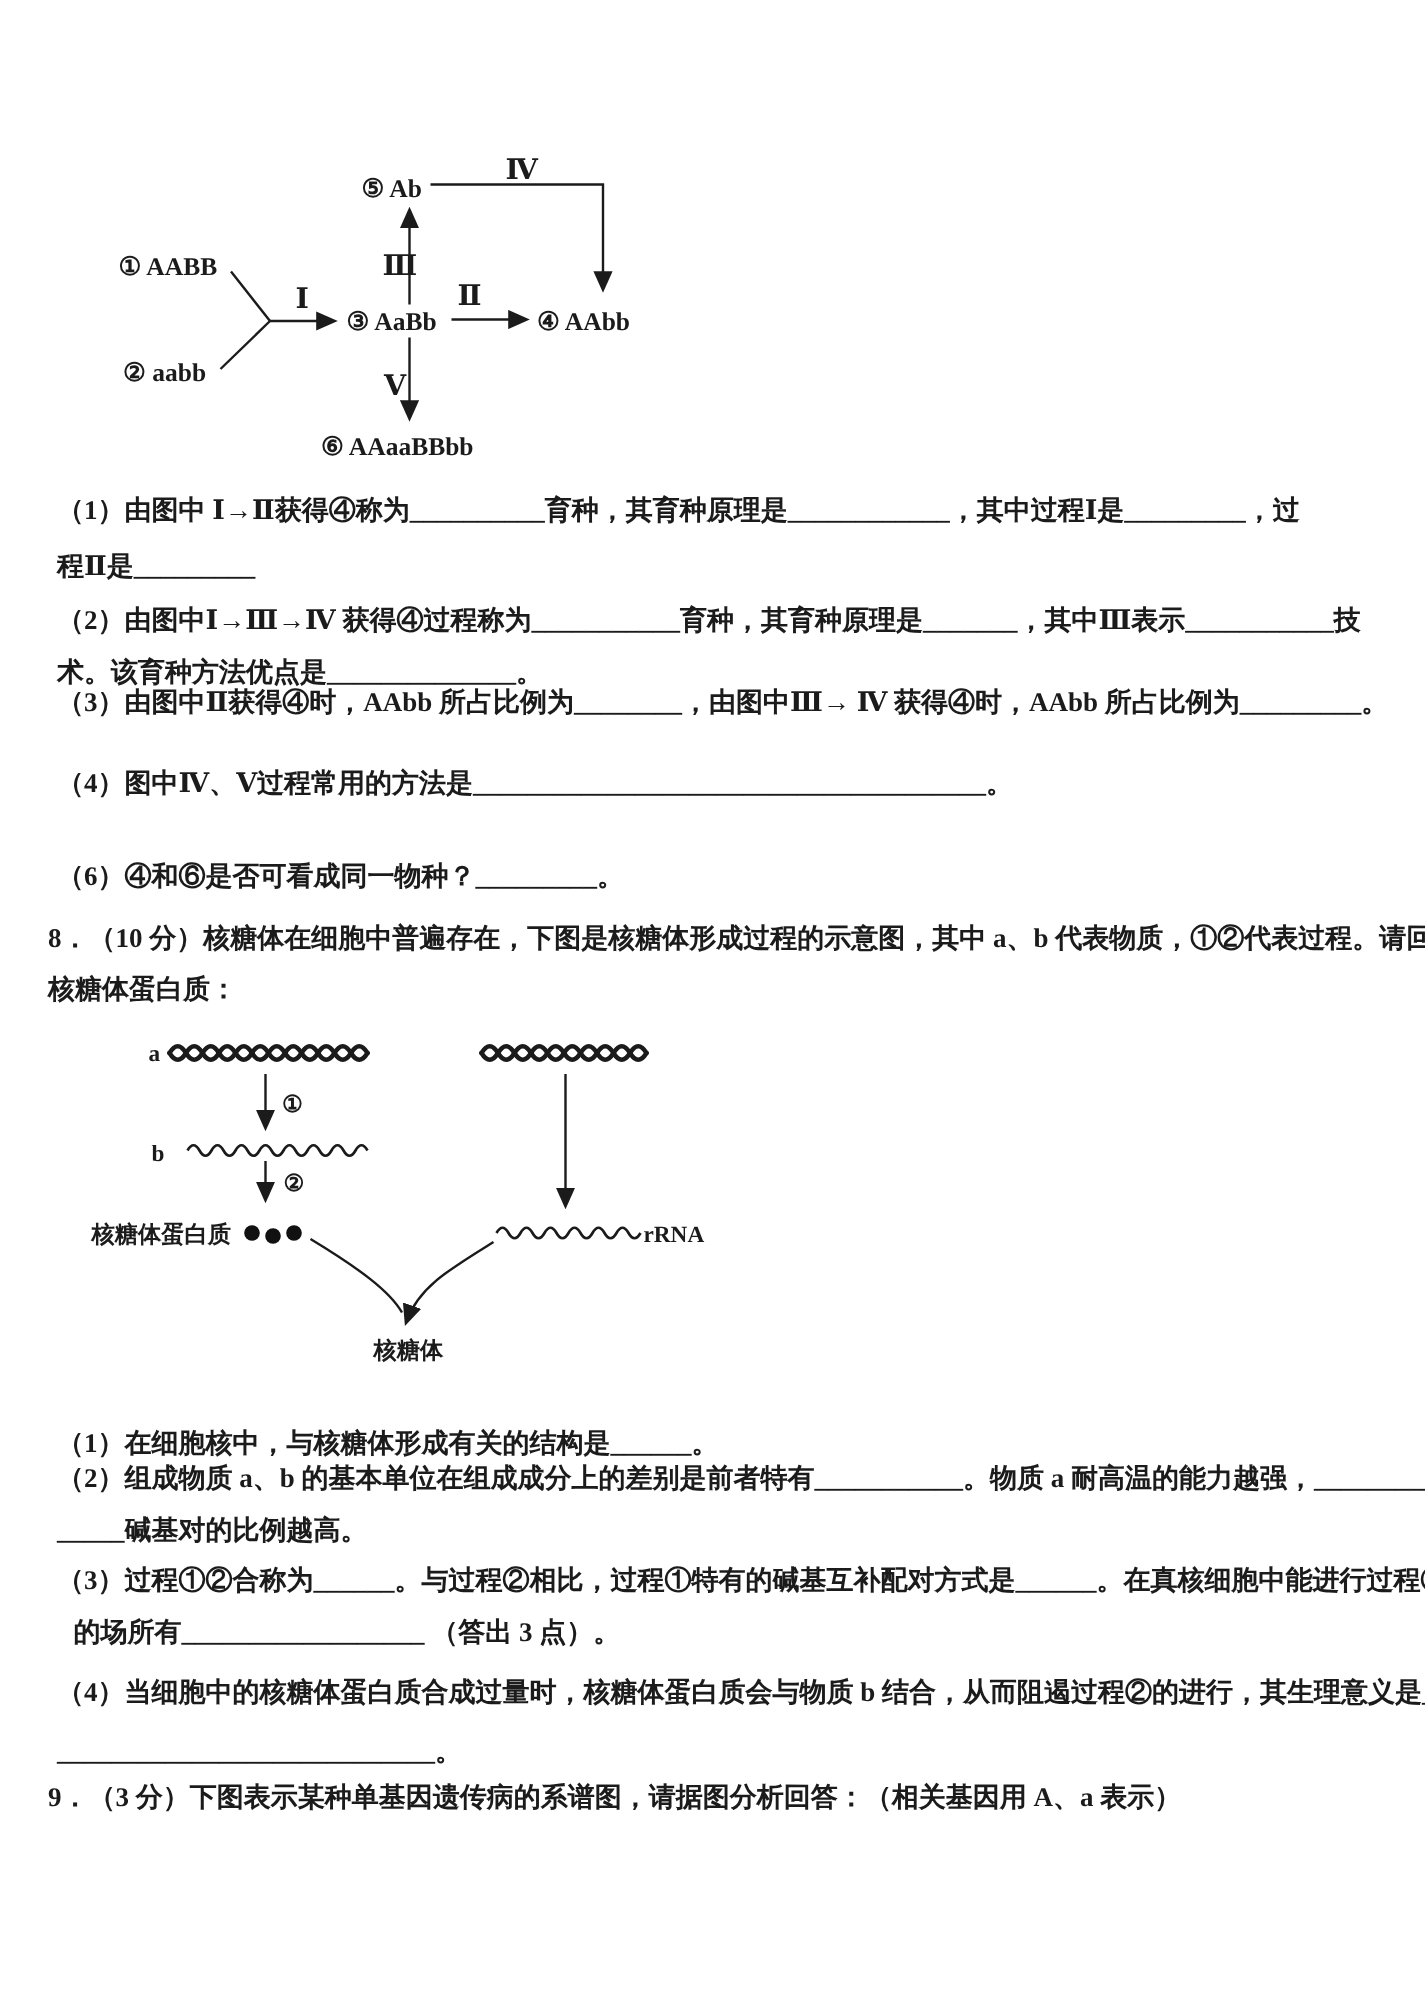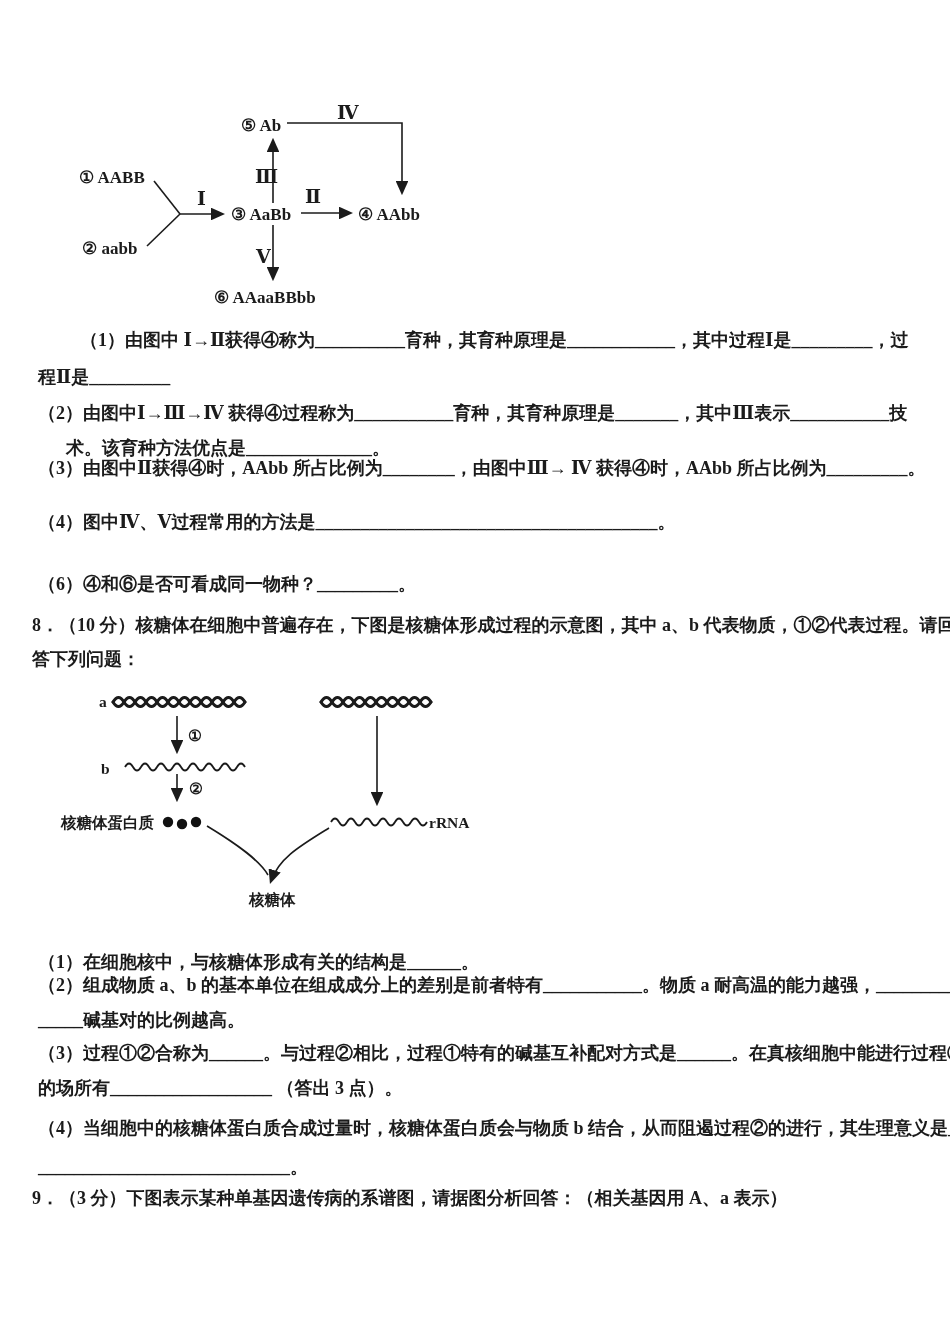--- a/index.html
+++ b/index.html
@@ -67,30 +67,30 @@
 
     <path class="stroke" d="M232,30 L347,30 L347,99" stroke-width="1.6" marker-end="url(#ah)"></path>
     <text class="roman" x="282" y="26">Ⅳ</text>
 
     <line class="stroke" x1="218" y1="132" x2="218" y2="185" stroke-width="1.6" marker-end="url(#ah)"></line>
     <text class="roman" x="201" y="170">Ⅴ</text>
 
     <text class="geno" x="159" y="210">⑥ AAaaBBbb</text>
   </svg>
 
-  <div class="tline" style="top:328px;margin-left:42px;">（1）由图中 Ⅰ→Ⅱ获得④称为__________育种，其育种原理是____________，其中过程Ⅰ是_________，过</div>
+  <div class="tline" style="top:328px;">（1）由图中 Ⅰ→Ⅱ获得④称为__________育种，其育种原理是____________，其中过程Ⅰ是_________，过</div>
   <div class="tline" style="top:365px;">程Ⅱ是_________</div>
   <div class="tline" style="top:401px;">（2）由图中Ⅰ→Ⅲ→Ⅳ 获得④过程称为___________育种，其育种原理是_______，其中Ⅲ表示___________技</div>
-  <div class="tline" style="top:436px;margin-left:28px;">术。该育种方法优点是______________。</div>
+  <div class="tline" style="top:436px;">术。该育种方法优点是______________。</div>
   <div class="tline" style="top:456px;text-align:right;">（3）由图中Ⅱ获得④时，AAbb 所占比例为________，由图中Ⅲ→ Ⅳ 获得④时，AAbb 所占比例为_________。</div>
   <div class="tline" style="top:510px;">（4）图中Ⅳ、Ⅴ过程常用的方法是______________________________________。</div>
   <div class="tline" style="top:572px;">（6）④和⑥是否可看成同一物种？_________。</div>
 
   <div class="tline numline" style="top:613px;">8．（10 分）核糖体在细胞中普遍存在，下图是核糖体形成过程的示意图，其中 a、b 代表物质，①②代表过程。请回</div>
-  <div class="tline numline" style="top:647px;">答下列问题：</div>
+  <div class="tline numline" style="top:647px;">核糖体蛋白质：</div>
 
   <svg style="position:absolute; left:55px; top:678px;" width="430" height="240" viewBox="0 0 430 240">
 
     <text class="dlabel" x="44" y="29">a</text>
 
     <g>
       <path class="stroke" stroke-width="3" stroke-linecap="round" d="M58 24 q5.5 -9 11 0 q5.5 9 11 0 q5.5 -9 11 0 q5.5 9 11 0 q5.5 -9 11 0 q5.5 9 11 0 q5.5 -9 11 0 q5.5 9 11 0 q5.5 -9 11 0 q5.5 9 11 0 q5.5 -9 11 0 q5.5 9 11 0"></path>
       <path class="stroke" stroke-width="3" stroke-linecap="round" d="M58 24 q5.5 9 11 0 q5.5 -9 11 0 q5.5 9 11 0 q5.5 -9 11 0 q5.5 9 11 0 q5.5 -9 11 0 q5.5 9 11 0 q5.5 -9 11 0 q5.5 9 11 0 q5.5 -9 11 0 q5.5 9 11 0 q5.5 -9 11 0"></path>
     </g>
 
@@ -123,19 +123,19 @@
     <path class="stroke" stroke-width="1.6" d="M152 148 C185 168 205 183 213 197"></path>
     <path class="stroke" stroke-width="1.6" marker-end="url(#ah)" d="M274 150 C245 168 224 180 216 203"></path>
 
     <text class="dlabel" x="194" y="227">核糖体</text>
   </svg>
 
   <div class="tline" style="top:938px;margin-top:12px;">（1）在细胞核中，与核糖体形成有关的结构是______。</div>
   <div class="tline" style="top:973px;">（2）组成物质 a、b 的基本单位在组成成分上的差别是前者特有___________。物质 a 耐高温的能力越强，_________</div>
   <div class="tline" style="top:1008px;">_____碱基对的比例越高。</div>
   <div class="tline" style="top:1041px;">（3）过程①②合称为______。与过程②相比，过程①特有的碱基互补配对方式是______。在真核细胞中能进行过程①</div>
-  <div class="tline" style="top:1076px;">的场所有__________________ （答出 3 点）。</div>
+  <div class="tline" style="top:1076px;margin-left:11px;">的场所有__________________ （答出 3 点）。</div>
   <div class="tline" style="top:1116px;">（4）当细胞中的核糖体蛋白质合成过量时，核糖体蛋白质会与物质 b 结合，从而阻遏过程②的进行，其生理意义是_</div>
   <div class="tline" style="top:1155px;">____________________________。</div>
 
   <div class="tline numline" style="top:1186px;">9．（3 分）下图表示某种单基因遗传病的系谱图，请据图分析回答：（相关基因用 A、a 表示）</div>
 
 </div>
 
 </body></html>

